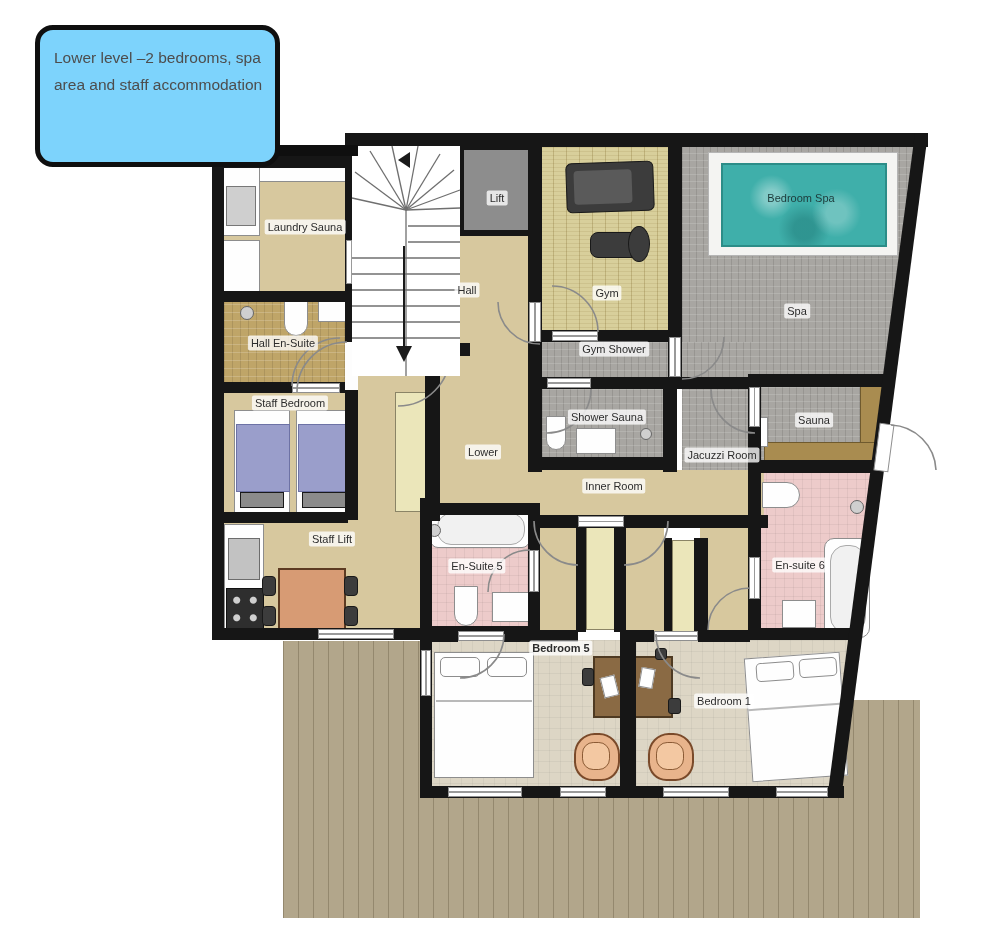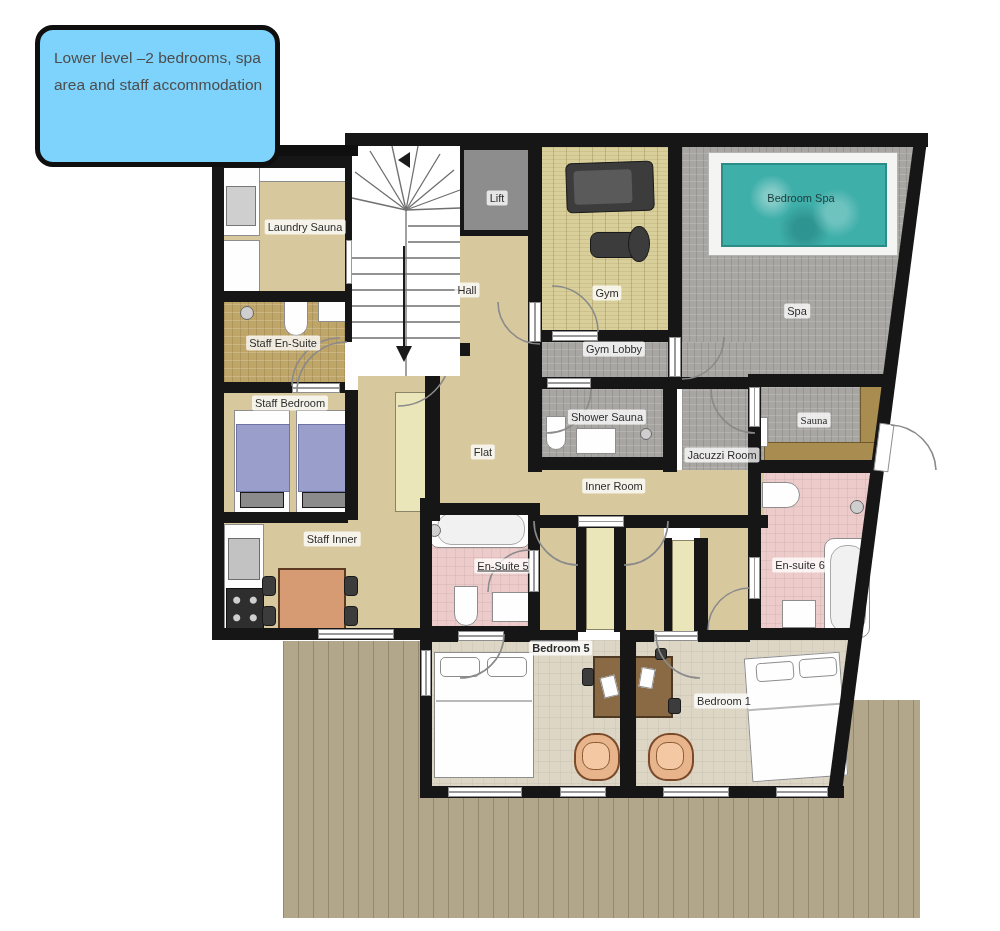--- a/index.html
+++ b/index.html
@@ -243,30 +243,30 @@
       <polygon points="46,14 58,6 58,22" fill="#1a1a1a"></polygon>
     </g>
   </svg>
 
   <div class="lbl" style="left:305px;top:227px;">Laundry Sauna</div>
   <div class="lbl" style="left:497px;top:198px;">Lift</div>
   <div class="lbl" style="left:607px;top:293px;">Gym</div>
   <div class="lbl" style="left:801px;top:198px;background:none;color:#1d3a3a;">Bedroom Spa</div>
   <div class="lbl" style="left:797px;top:311px;">Spa</div>
   <div class="lbl" style="left:467px;top:290px;">Hall</div>
-  <div class="lbl" style="left:283px;top:343px;">Staff En-Suite</div>
-  <div class="lbl" style="left:614px;top:349px;">Gym Lobby</div>
+  <div class="lbl" style="left:283px;top:343px;">Hall En-Suite</div>
+  <div class="lbl" style="left:614px;top:349px;">Gym Shower</div>
   <div class="lbl" style="left:290px;top:403px;">Staff Bedroom</div>
   <div class="lbl" style="left:607px;top:417px;">Shower Sauna</div>
-  <div class="lbl" style="left:814px;top:420px;font-family:Liberation Serif, serif;">Sauna</div>
-  <div class="lbl" style="left:483px;top:452px;">Flat</div>
+  <div class="lbl" style="left:814px;top:420px;">Sauna</div>
+  <div class="lbl" style="left:483px;top:452px;">Lower</div>
   <div class="lbl" style="left:722px;top:455px;">Jacuzzi Room</div>
   <div class="lbl" style="left:614px;top:486px;">Inner Room</div>
-  <div class="lbl" style="left:332px;top:539px;">Staff Inner</div>
-  <div class="lbl" style="left:503px;top:566px;text-decoration:underline;">En-Suite 5</div>
+  <div class="lbl" style="left:332px;top:539px;">Staff Lift</div>
+  <div class="lbl" style="left:477px;top:566px;">En-Suite 5</div>
   <div class="lbl" style="left:800px;top:565px;">En-suite 6</div>
   <div class="lbl" style="left:561px;top:648px;font-weight:bold;">Bedroom 5</div>
   <div class="lbl" style="left:724px;top:701px;">Bedroom 1</div>
 
   <div class="abs" style="left:240px;top:145px;width:118px;height:11px;background:#0f0f0f;"></div>
   <div id="callout">
     <span>Lower level –2 bedrooms, spa area and staff accommodation</span>
   </div>
 
 </div>

